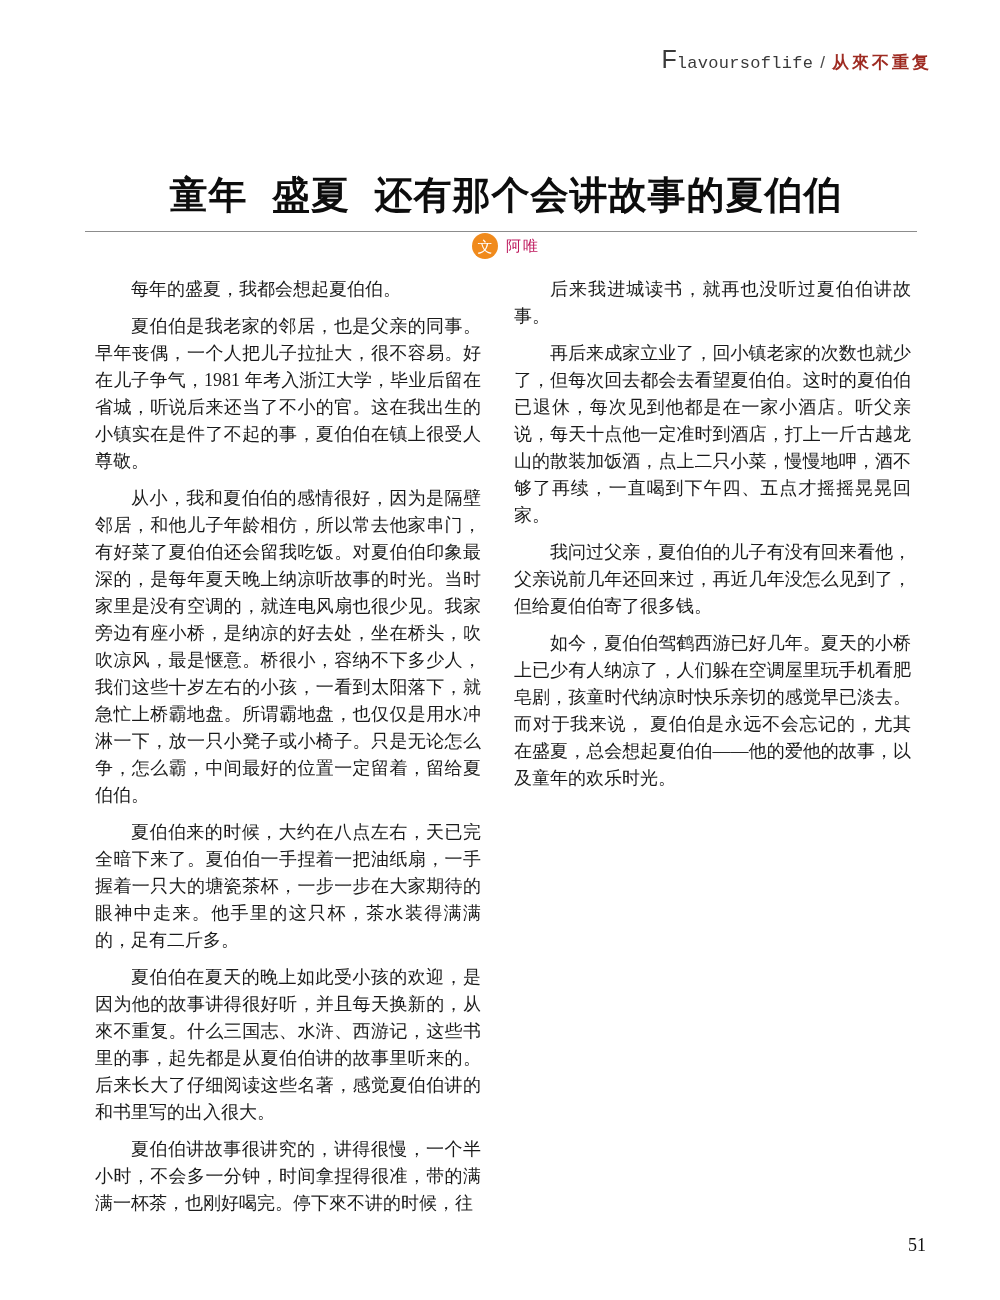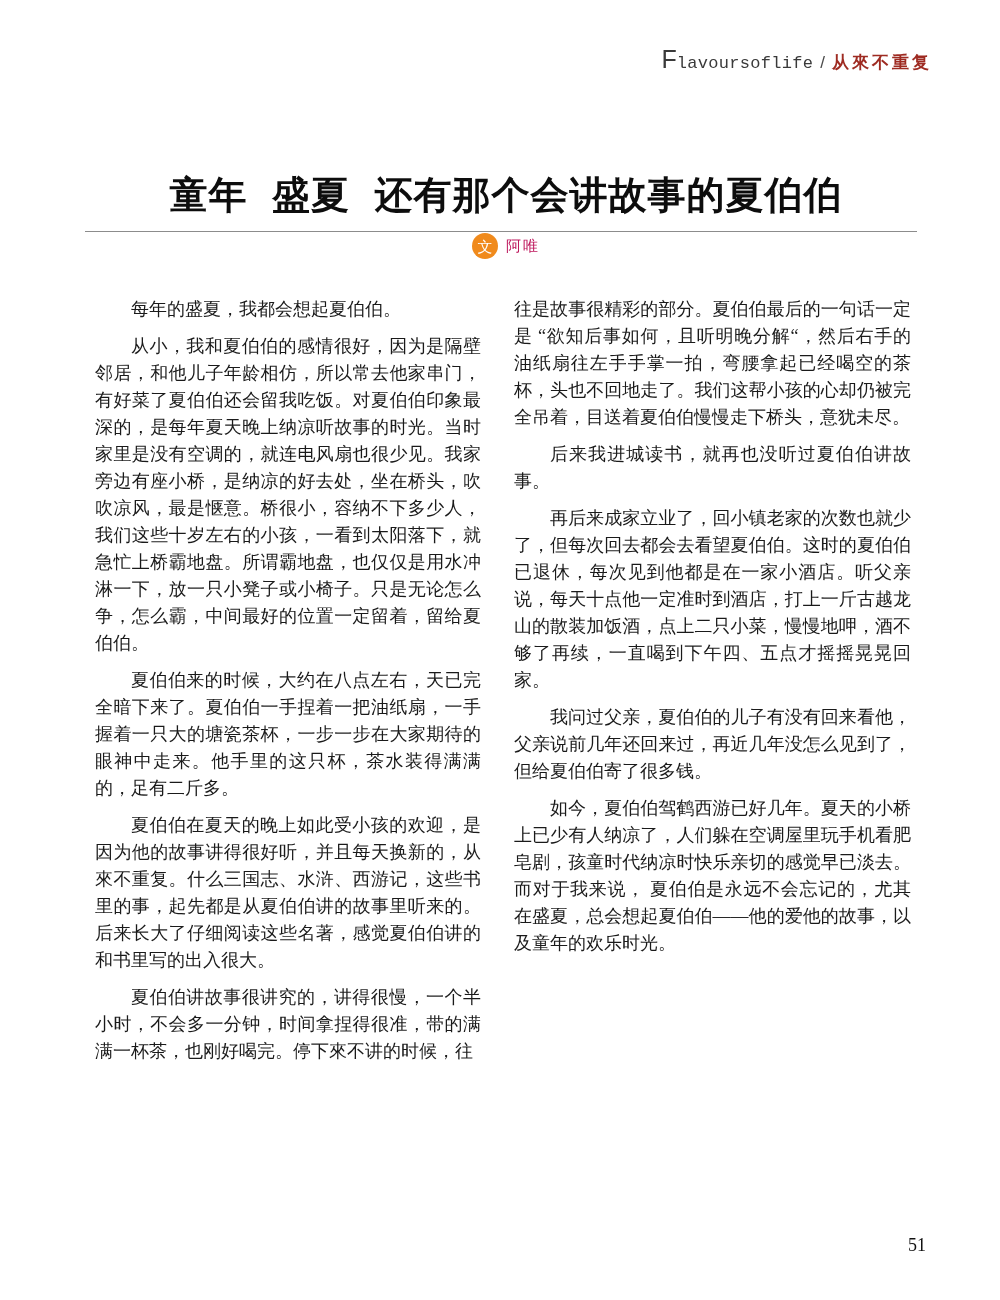--- a/index.html
+++ b/index.html
@@ -87,21 +87,21 @@
     top: 231px;
     width: 832px;
     height: 1px;
     background: var(--rule-gray, #8c8c8c);
   }
 
   
   .columns {
     position: absolute;
     left: 95px;
-    top: 296px;
+    top: 276px;
     width: 816px;
     display: flex;
     gap: 33px;
   }
   .text-column {
     font-size: 18px;
     line-height: 27px;
     text-align: justify;
     color: var(--body-text, #1a1a1a);
   }
@@ -139,27 +139,27 @@
     <span class="byline-badge">文</span>
     <span class="byline-author">阿唯</span>
   </div>
 </div>
 
 <div class="title-rule"></div>
 
 <div class="columns">
   <div class="text-column left">
       <p>每年的盛夏，我都会想起夏伯伯。</p>
+      <p>夏伯伯是我老家的邻居，也是父亲的同事。早年丧偶，一个人把儿子拉扯大，很不容易。好在儿子争气，1981 年考入浙江大学，毕业后留在省城，听说后来还当了不小的官。这在我出生的小镇实在是件了不起的事，夏伯伯在镇上很受人尊敬。</p>
       <p>从小，我和夏伯伯的感情很好，因为是隔壁邻居，和他儿子年龄相仿，所以常去他家串门，有好菜了夏伯伯还会留我吃饭。对夏伯伯印象最深的，是每年夏天晚上纳凉听故事的时光。当时家里是没有空调的，就连电风扇也很少见。我家旁边有座小桥，是纳凉的好去处，坐在桥头，吹吹凉风，最是惬意。桥很小，容纳不下多少人，我们这些十岁左右的小孩，一看到太阳落下，就急忙上桥霸地盘。所谓霸地盘，也仅仅是用水冲淋一下，放一只小凳子或小椅子。只是无论怎么争，怎么霸，中间最好的位置一定留着，留给夏伯伯。</p>
       <p>夏伯伯来的时候，大约在八点左右，天已完全暗下来了。夏伯伯一手捏着一把油纸扇，一手握着一只大的塘瓷茶杯，一步一步在大家期待的眼神中走来。他手里的这只杯，茶水装得满满的，足有二斤多。</p>
       <p>夏伯伯在夏天的晚上如此受小孩的欢迎，是因为他的故事讲得很好听，并且每天换新的，从來不重复。什么三国志、水浒、西游记，这些书里的事，起先都是从夏伯伯讲的故事里听来的。后来长大了仔细阅读这些名著，感觉夏伯伯讲的和书里写的出入很大。</p>
       <p>夏伯伯讲故事很讲究的，讲得很慢，一个半小时，不会多一分钟，时间拿捏得很准，带的满满一杯茶，也刚好喝完。停下來不讲的时候，往</p>
     </div>
   <div class="text-column right">
-      <p class="flush">往是故事很精彩的部分。夏伯伯最后的一句话一定是 “欲知后事如何，且听明晚分解“，然后右手的油纸扇往左手手掌一拍，弯腰拿起已经喝空的茶杯，头也不回地走了。我们这帮小孩的心却仍被完全吊着，目送着夏伯伯慢慢走下桥头，意犹未尽。</p>
       <p>后来我进城读书，就再也没听过夏伯伯讲故事。</p>
       <p>再后来成家立业了，回小镇老家的次数也就少了，但每次回去都会去看望夏伯伯。这时的夏伯伯已退休，每次见到他都是在一家小酒店。听父亲说，每天十点他一定准时到酒店，打上一斤古越龙山的散装加饭酒，点上二只小菜，慢慢地呷，酒不够了再续，一直喝到下午四、五点才摇摇晃晃回家。</p>
       <p>我问过父亲，夏伯伯的儿子有没有回来看他，父亲说前几年还回来过，再近几年没怎么见到了，但给夏伯伯寄了很多钱。</p>
       <p>如今，夏伯伯驾鹤西游已好几年。夏天的小桥上已少有人纳凉了，人们躲在空调屋里玩手机看肥皂剧，孩童时代纳凉时快乐亲切的感觉早已淡去。而对于我来说， 夏伯伯是永远不会忘记的，尤其在盛夏，总会想起夏伯伯——他的爱他的故事，以及童年的欢乐时光。</p>
     </div>
 </div>
 
 <div class="page-number">51</div>
 
 </body></html>

